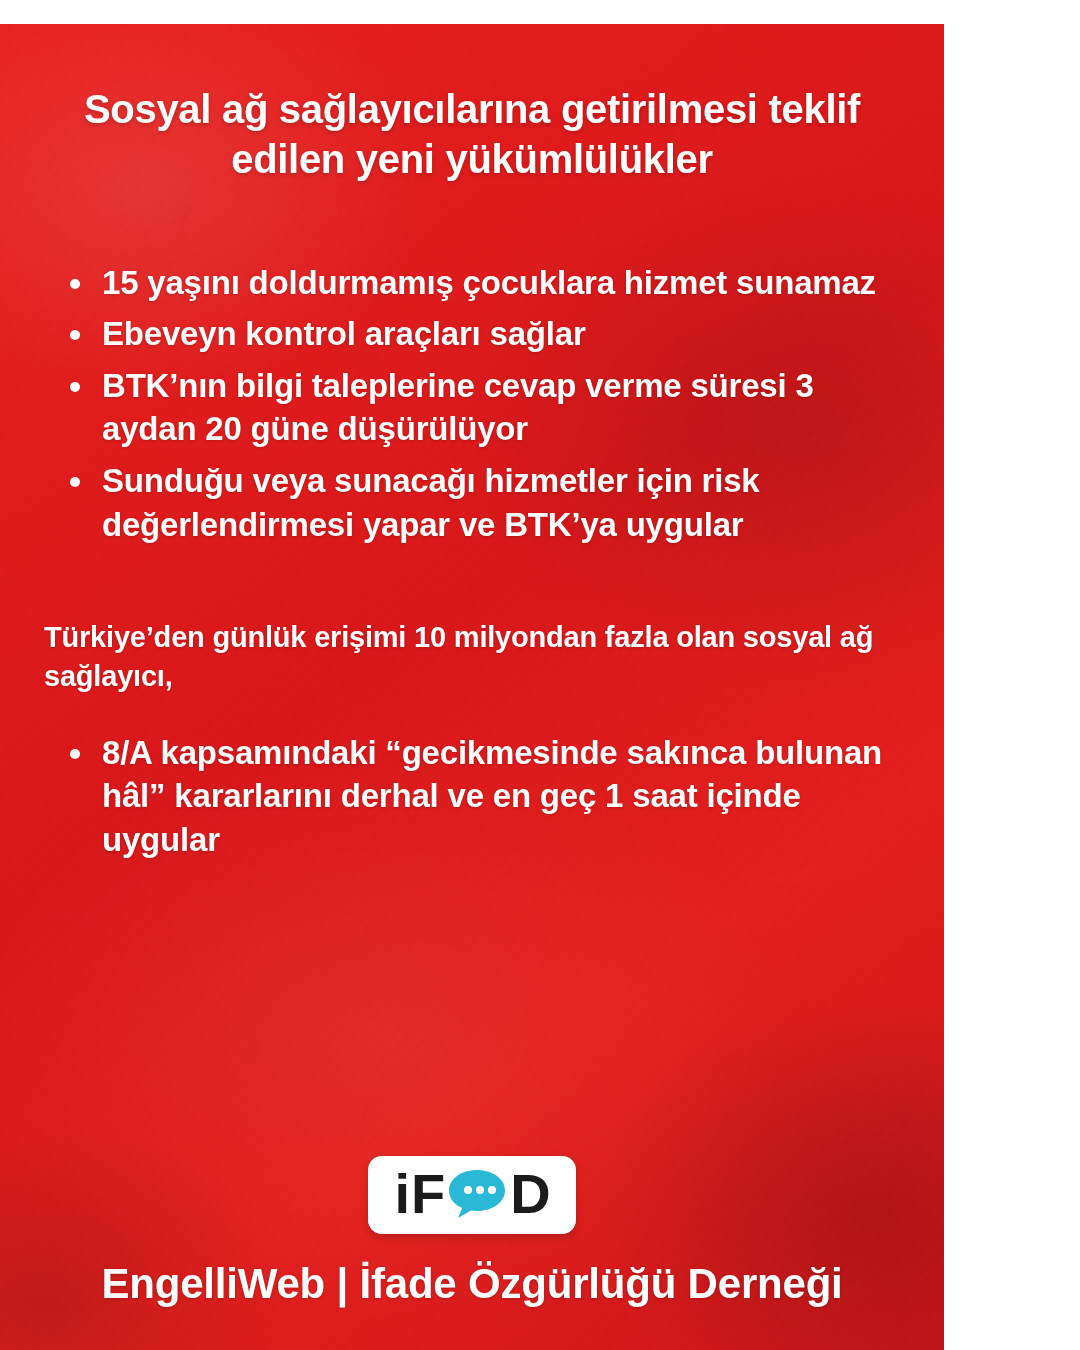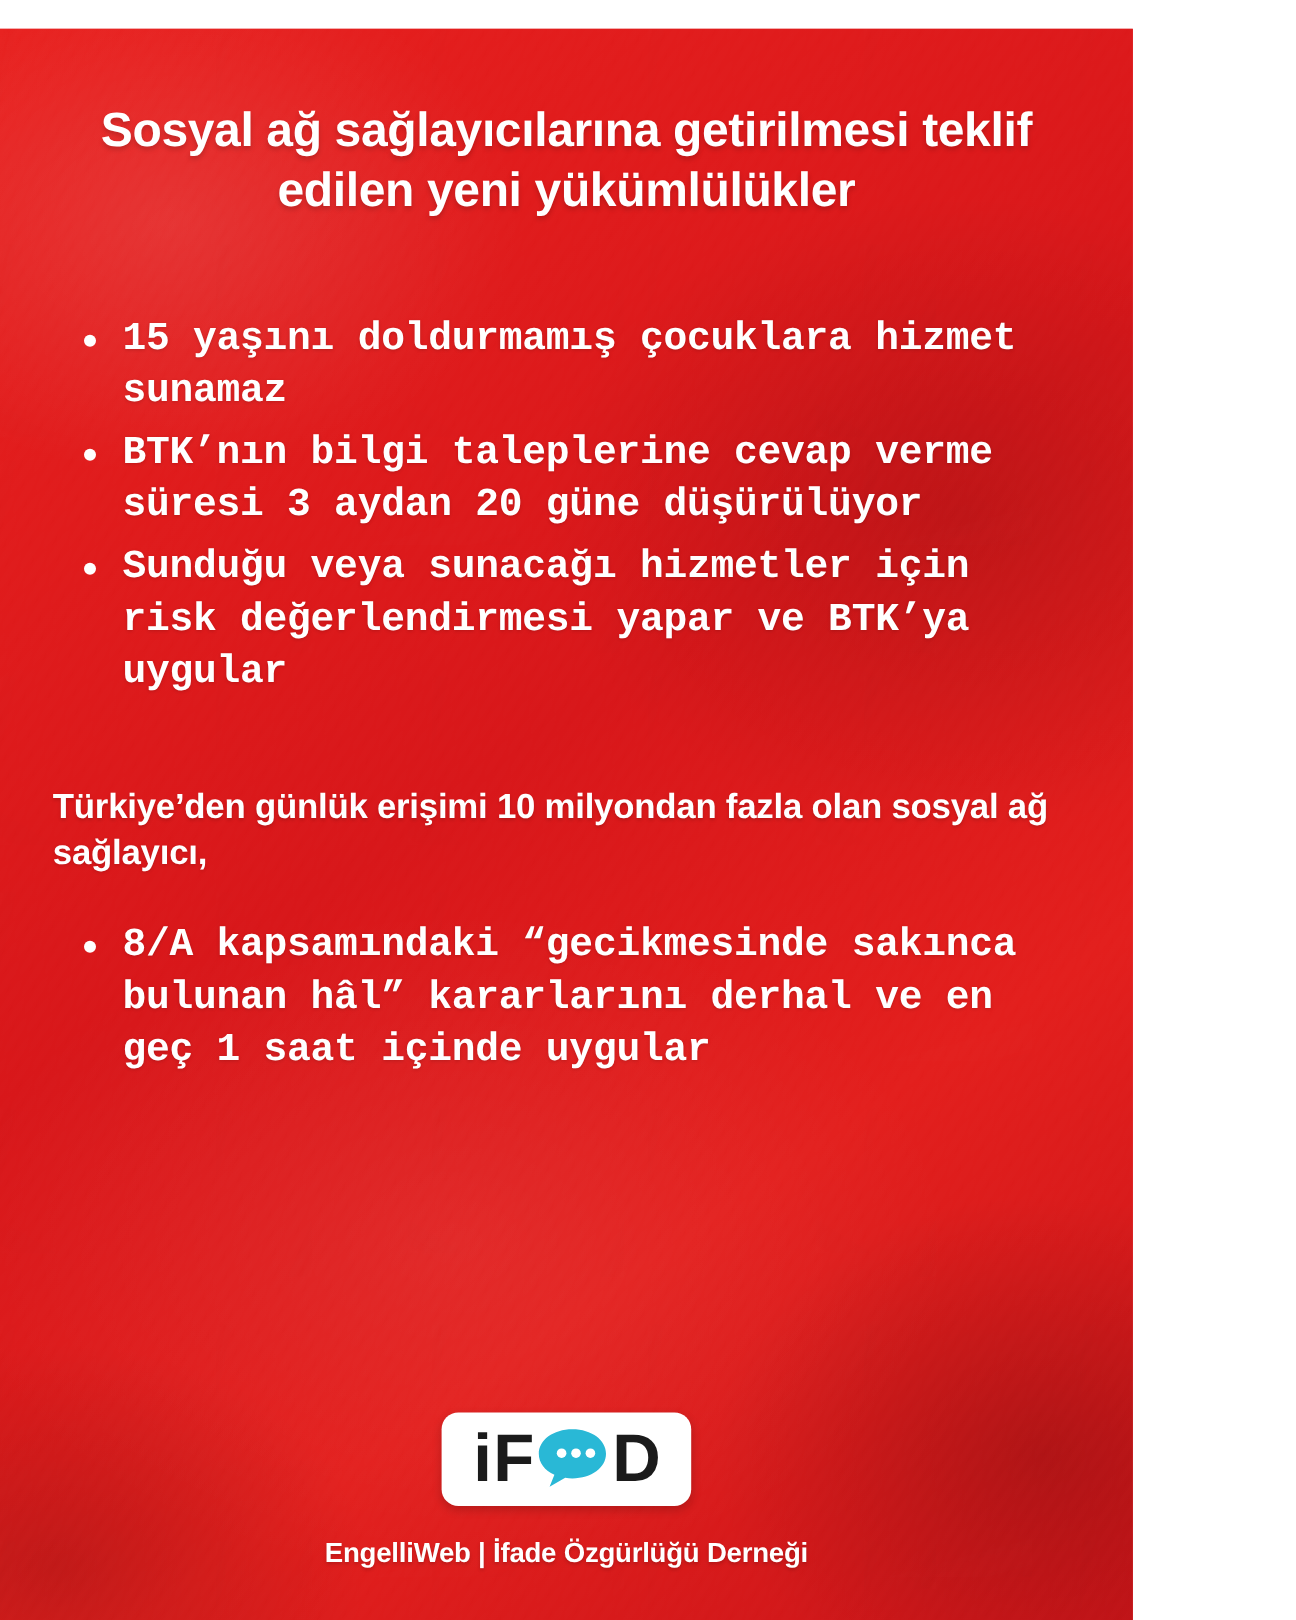--- a/index.html
+++ b/index.html
@@ -76,21 +76,20 @@
   }
 
   .block-one {
     margin-top: 76px;
   }
 
   ul.bullets {
     list-style: none;
     margin: 0;
     padding: 0;
-    font-family: Liberation Mono, monospace;
   }
   ul.bullets li {
     position: relative;
     color: #ffffff;
     font-size: 33px;
     font-weight: bold;
     line-height: 1.32;
     padding-left: 58px;
     margin-bottom: 8px;
     letter-spacing: -0.2px;
@@ -152,41 +151,42 @@
     position: relative;
     width: 60px;
     height: 52px;
     margin: 0 1px;
   }
   .logo-bubble svg { display: block; }
 
   .footer {
     margin-top: 26px;
     color: #ffffff;
-    font-size: 23px;
+    font-size: 42px;
     font-weight: bold;
     letter-spacing: -0.2px;
     text-align: center;
     text-shadow: 0 1px 3px rgba(0,0,0,0.18);
   }
 </style>
 </head>
 <body>
 
 <div class="poster">
   <div class="texture"></div>
   <div class="texture2"></div>
 
   <div class="content">
 
     <h1 class="title">Sosyal ağ sağlayıcılarına getirilmesi teklif edilen yeni yükümlülükler</h1>
 
     <div class="block-one">
       <ul class="bullets">
         <li><span>15 yaşını doldurmamış çocuklara hizmet sunamaz</span></li>
+        <li><span>Ebeveyn kontrol araçları sağlar</span></li>
         <li><span>BTK’nın bilgi taleplerine cevap verme süresi 3 aydan 20 güne düşürülüyor</span></li>
         <li><span>Sunduğu veya sunacağı hizmetler için risk değerlendirmesi yapar ve BTK’ya uygular</span></li>
       </ul>
     </div>
 
     <p class="lead">Türkiye’den günlük erişimi 10 milyondan fazla olan sosyal ağ sağlayıcı,</p>
 
     <div class="block-two">
       <ul class="bullets">
         <li><span>8/A kapsamındaki “gecikmesinde sakınca bulunan hâl” kararlarını derhal ve en geç 1 saat içinde uygular</span></li>

